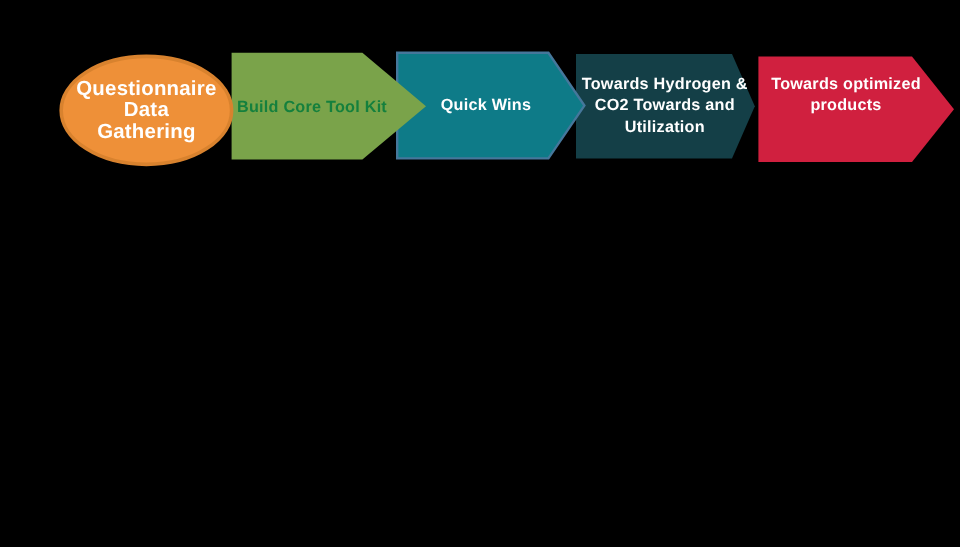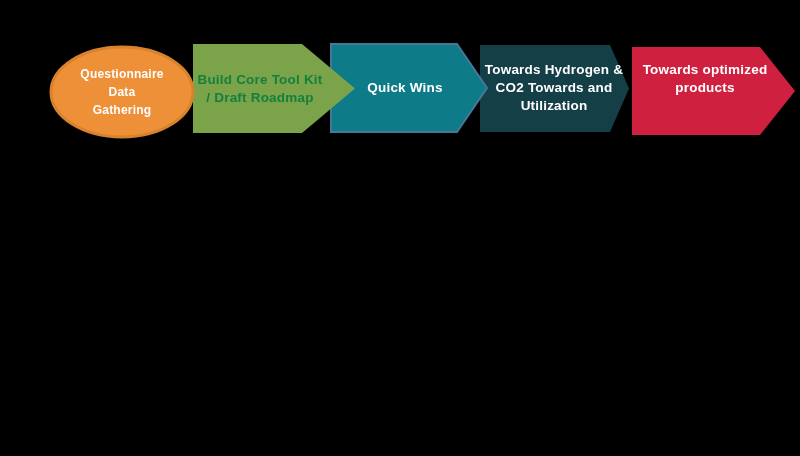--- a/index.html
+++ b/index.html
@@ -27,21 +27,21 @@
     align-items: center;
     text-align: center;
     color: #ffffff;
     font-size: 13.5px;
     line-height: 18px;
     font-weight: 600;
     letter-spacing: 0.2px;
     pointer-events: none;
     white-space: nowrap;
   }
-  .label-questionnaire { left: 50px;  top: 46px; width: 144px; height: 92px; font-size: 12px; }
+  .label-questionnaire { left: 50px;  top: 46px; width: 144px; height: 92px; font-size: 17px; }
   .label-toolkit       { left: 196px; top: 44px; width: 128px; height: 89px; }
   .label-quickwins     { left: 340px; top: 44px; width: 130px; height: 88px; }
   .label-hydrogen      { left: 487px; top: 45px; width: 134px; height: 85px; }
   .label-optimized     { left: 639px; top: 47px; width: 132px; height: 64px; }
 </style>
 </head>
 <body>
 
 <div class="stage" style="background-color: rgb(0, 0, 0);">
 
@@ -55,21 +55,20 @@
   </svg>
 
   <div class="step-label label-questionnaire" style="color: rgb(255, 255, 255);">
     <div>Questionnaire</div>
     <div>Data</div>
     <div>Gathering</div>
   </div>
 
   <div class="step-label label-toolkit" style="color: #15803d; justify-content: center;">
     <div>Build Core Tool Kit</div>
-    <div>/ Draft Roadmap</div>
   </div>
 
   <div class="step-label label-quickwins" style="color: rgb(255, 255, 255);">
     <div>Quick Wins</div>
   </div>
 
   <div class="step-label label-hydrogen" style="color: rgb(255, 255, 255);">
     <div>Towards Hydrogen &amp;</div>
     <div>CO2 Towards and</div>
     <div>Utilization</div>

